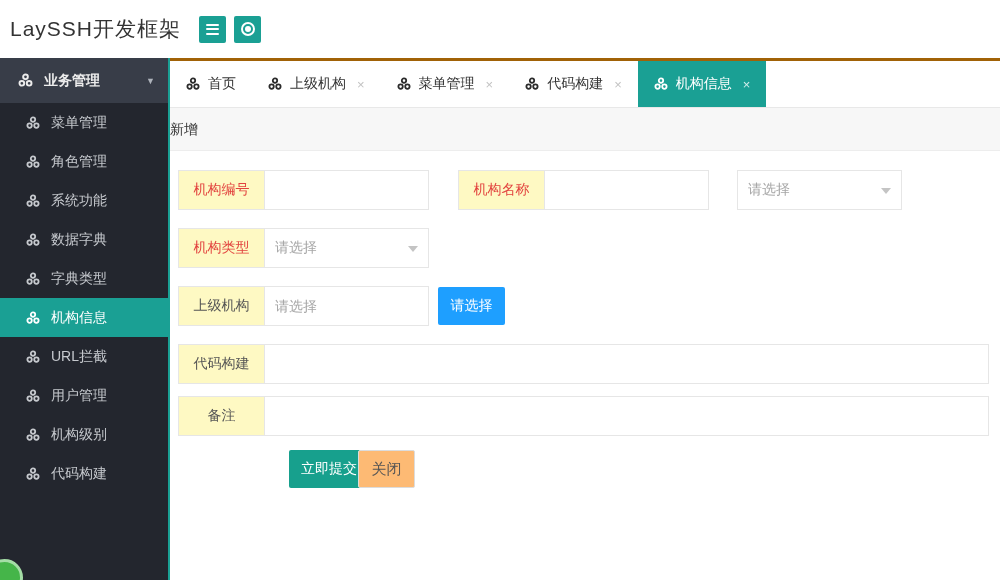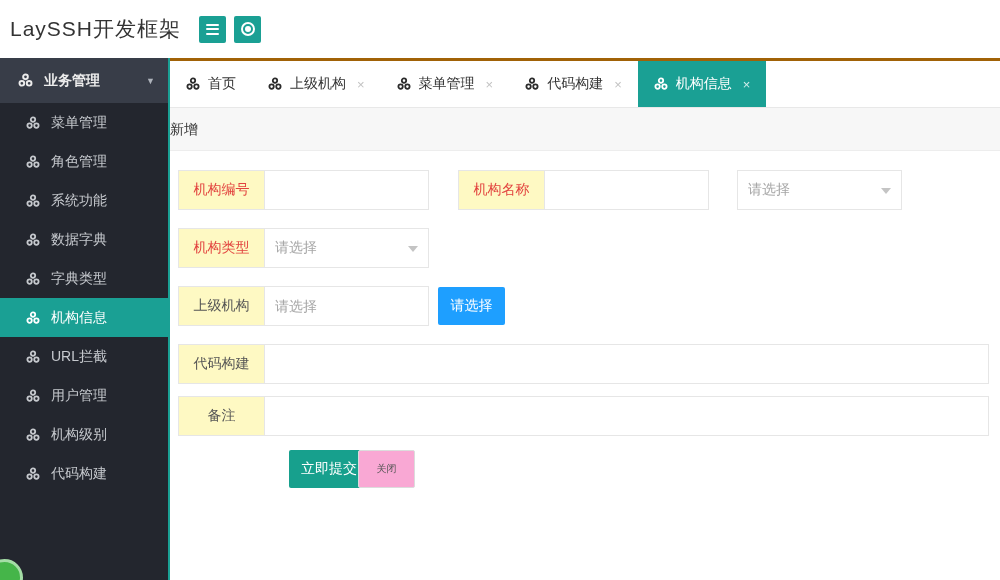--- a/index.html
+++ b/index.html
@@ -50,22 +50,22 @@
   .fselect { width:165px; background:#fff; border:1px solid #e6e6e6; margin-left:-1px; display:flex;
              align-items:center; padding:0 26px 0 10px; font-size:14px; color:#a6a6a6; position:relative; cursor:pointer; }
   .fselect .arrow { position:absolute; right:10px; top:17px; width:0; height:0;
                     border-left:5px solid transparent; border-right:5px solid transparent; border-top:6px solid #c4c4c4; }
   .fg.wide .finput { width:725px; }
 
   .selbtn { position:absolute; left:268px; top:136px; width:67px; height:38px; background:#1e9fff; color:#fff;
             border:none; border-radius:2px; font-size:14px; cursor:pointer; }
   .submitbtn { position:absolute; left:95px; top:299px; width:80px; height:38px; background:#17a08d; color:#fff;
                border:none; border-radius:2px; font-size:14px; cursor:pointer;margin-left:24px; }
-  .closebtn { position:absolute; left:188px; top:299px; width:57px; height:38px; background:#f9a8d4; color:#555;
-              border:1px solid #dcdcdc; border-radius:2px; font-size:10px; cursor:pointer; }
+  .closebtn { position:absolute; left:188px; top:299px; width:57px; height:38px; background:#fdba74; color:#555;
+              border:1px solid #dcdcdc; border-radius:2px; font-size:15px; cursor:pointer; }
 
   .fab { position:absolute; left:-14px; bottom:-16px; width:37px; height:37px; border-radius:50%;
          background:#45b549; border:3px solid #a4dda6; z-index:5; cursor:pointer; }
 </style>
 </head>
 <body>
 
 <div class="app">
 
   <div class="header">

